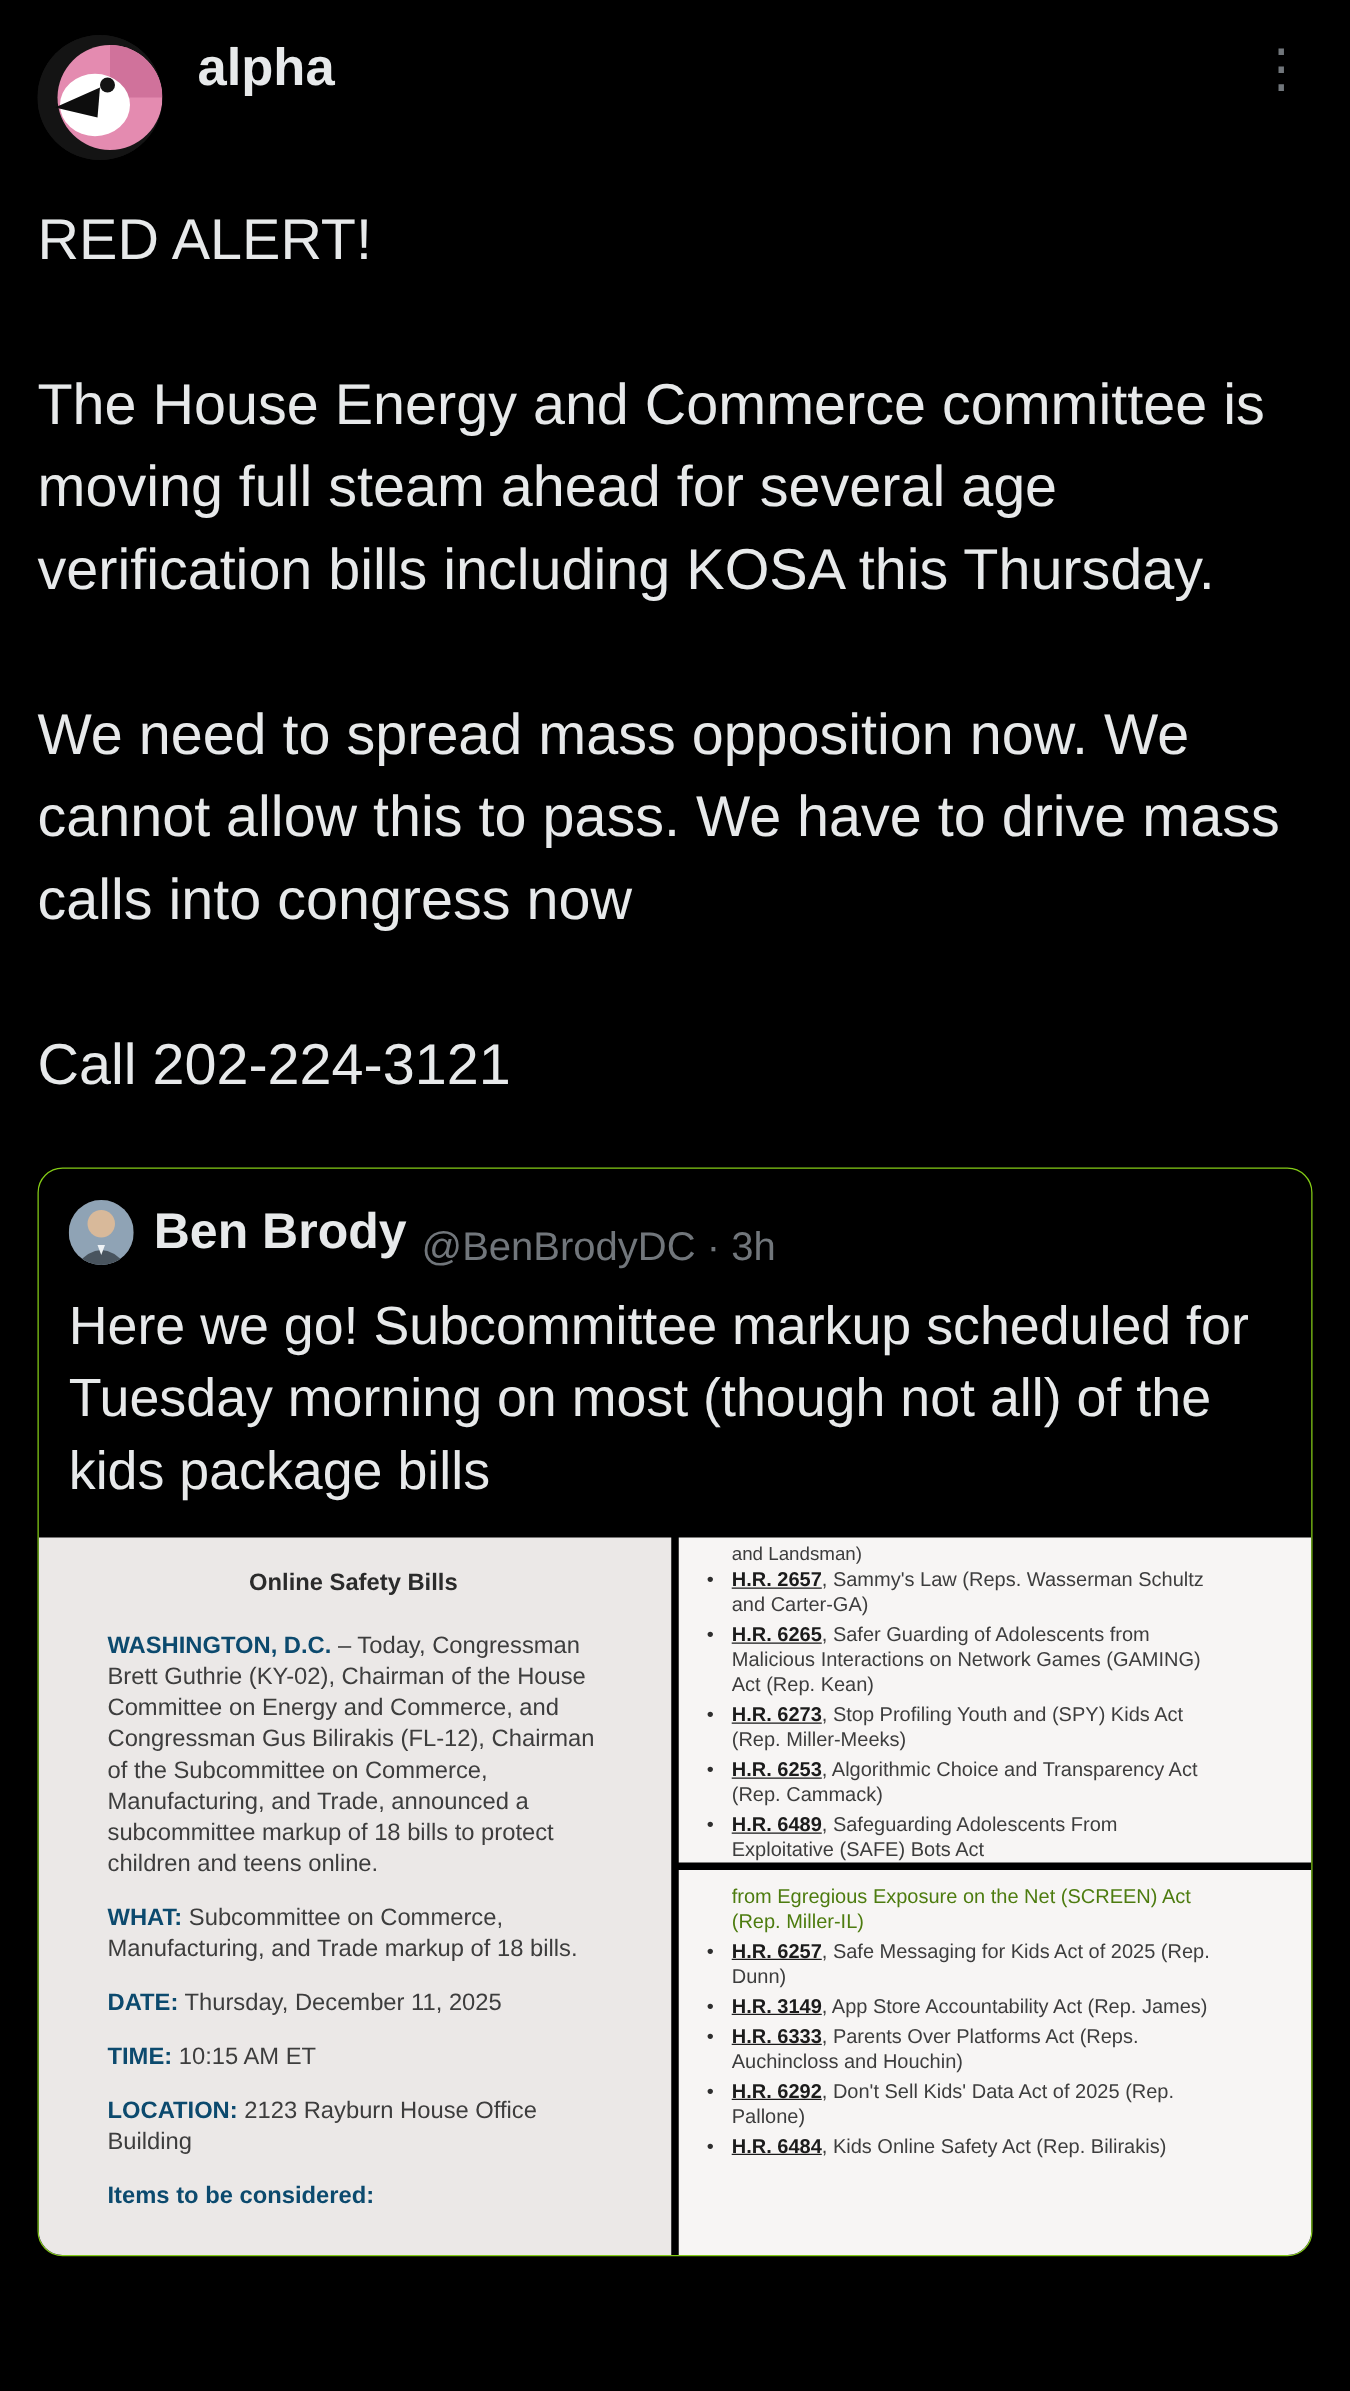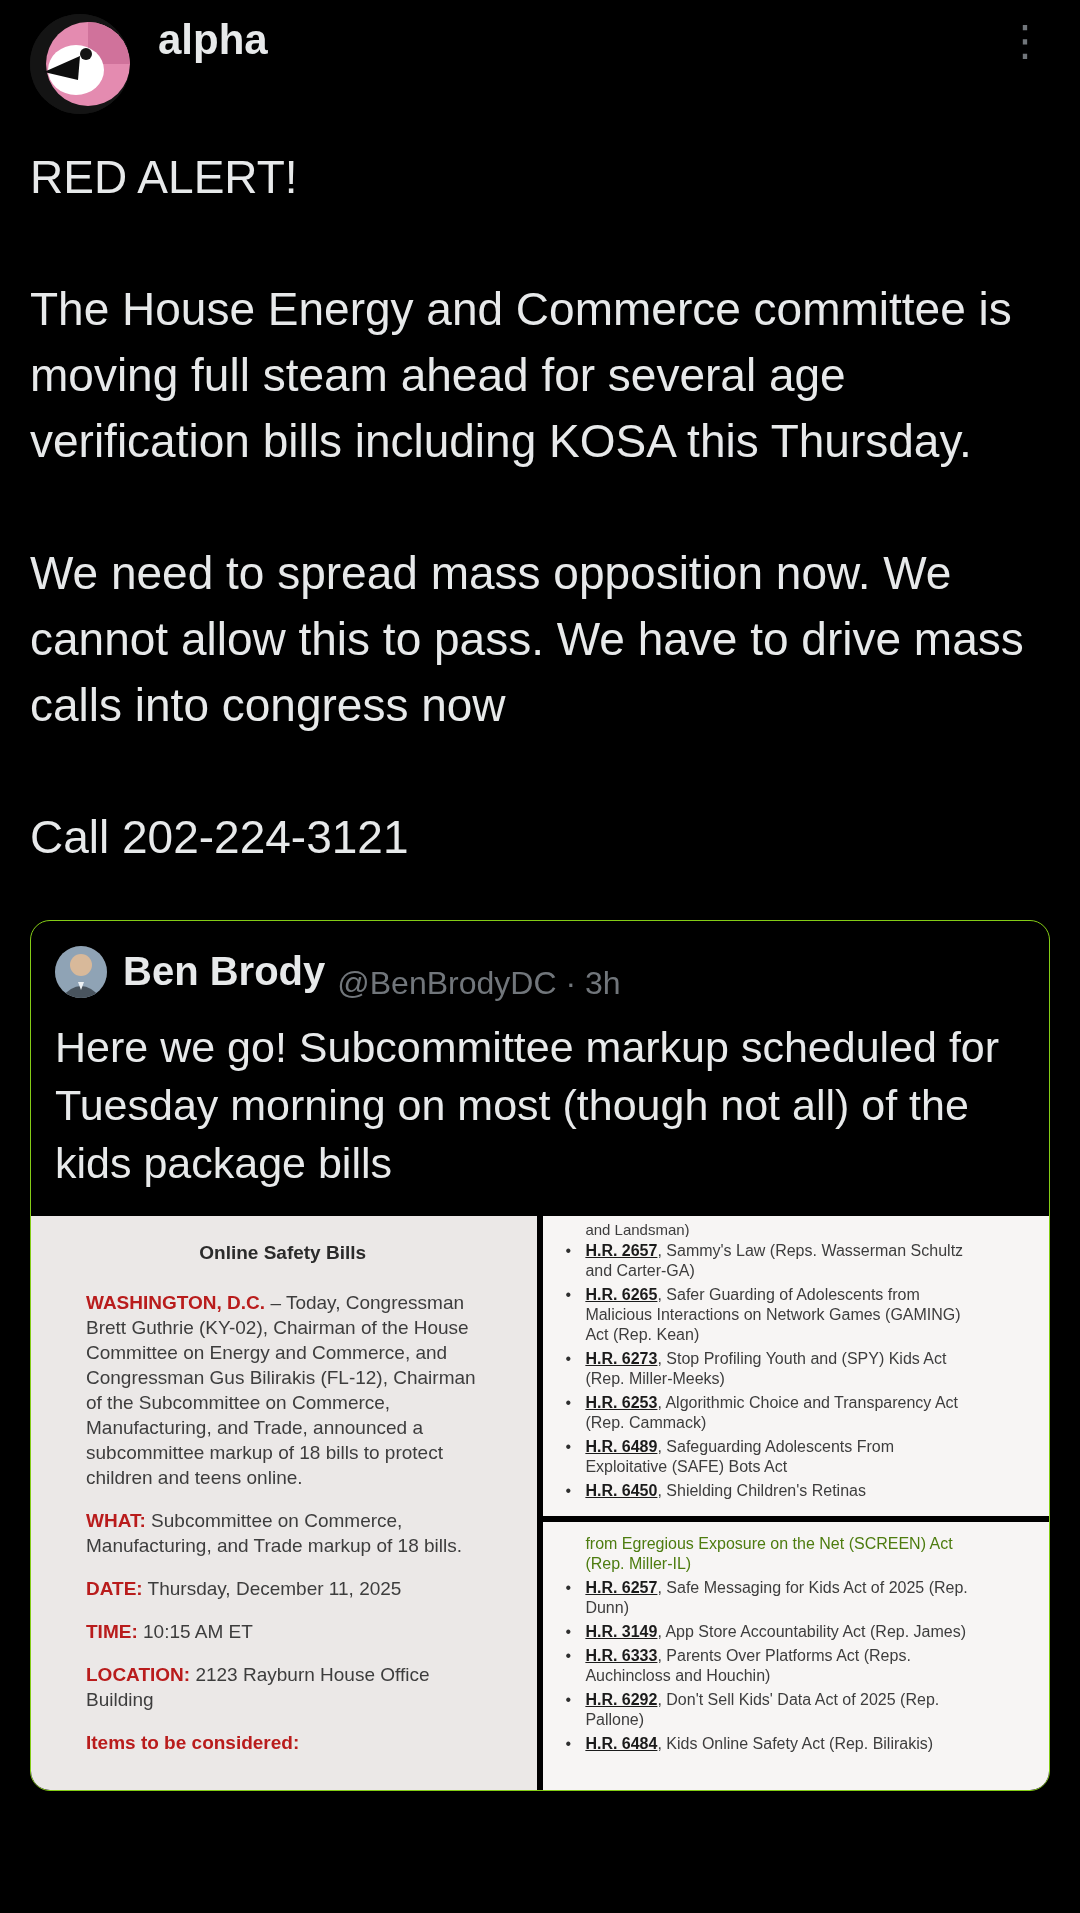--- a/index.html
+++ b/index.html
@@ -1,18 +1,18 @@
 <!DOCTYPE html>
 <html><head>
 <meta charset="utf-8">
 <style>
   * { margin:0; padding:0; box-sizing:border-box; }
   html,body { background:#000; }
   body { width:1080px; height:1913px; overflow:hidden; font-family:"Liberation Sans", sans-serif; color:#e7e9ea; }
-  .page { width:1080px; height:1913px; padding:14px 30px 0; position:relative; }
+  .page { width:1080px; height:1913px; padding:28px 30px 0; position:relative; }
 
   
   .tweet-header { display:flex; align-items:flex-start; position:relative; margin-bottom:30px; }
   .avatar { width:100px; height:100px; border-radius:50%; overflow:hidden; flex:0 0 auto; background:#151515; }
   .avatar svg { display:block; width:100%; height:100%; }
   .header-names { margin-left:28px; padding-top:2px; }
   .display-name { font-size:42px; font-weight:700; line-height:1.15; color:#e7e9ea; }
   .handle { font-size:40px; color:#71767b; line-height:1.3; }
   .more-btn { position:absolute; right:4px; top:6px; color:#71767b; font-size:42px; line-height:1; letter-spacing:0; cursor:pointer; }
 
@@ -28,27 +28,27 @@
   .quote-avatar svg { display:block; width:100%; height:100%; }
   .quote-name { font-size:40px; font-weight:700; margin-left:16px; white-space:nowrap; }
   .quote-meta { font-size:32px; color:#71767b; margin-left:12px; white-space:nowrap; overflow:hidden;margin-top:24px; }
   .quote-text { padding:8px 24px 24px; font-size:43px; line-height:58px; color:#e7e9ea; }
 
   
   .quote-media { display:flex; gap:6px; height:574px; background:#000; }
   .media-left { flex:1 1 50%; background:#ebe8e7; color:#3d3d3d; overflow:hidden; padding:20px 58px 0 55px; cursor:pointer; }
   .media-right { flex:1 1 50%; display:flex; flex-direction:column; gap:6px; }
   .media-pane { background:#f7f5f4; overflow:hidden; cursor:pointer; }
-  .media-top { height:300px; padding:6px 70px 0 18px; }
+  .media-top { height:260px; padding:6px 70px 0 18px; }
   .media-bottom { flex:1; padding:12px 70px 0 18px; }
 
   
   .pr-title { font-size:19px; font-weight:700; text-align:center; color:#2b2b2b; margin:6px 0 26px; }
   .pr-p { font-size:19px; line-height:25px; color:#3d3d3d; margin-bottom:18px; }
-  .pr-p b { color:#b91c1c;text-align:right; }
+  .pr-p b { color:#0c4a6e;text-align:right; }
 
   
   .clip-top { font-size:15px; line-height:16px; height:15px; overflow:hidden; color:#3d3d3d; margin-left:24px; }
   .bill-list { margin-top:4px; }
   .bill-item { display:flex; font-size:16px; line-height:20px; color:#3d3d3d; margin-bottom:4px; }
   .bullet { width:24px; flex:0 0 auto; text-align:left; padding-left:4px; color:#2e2e2e; }
   .bill-body { flex:1; }
   .bill-link { font-weight:700; text-decoration:underline; color:#1b1b1b; }
   .continuation { font-size:16px; line-height:20px; color:#4d7c0f; margin:0 0 4px 24px; }
 

